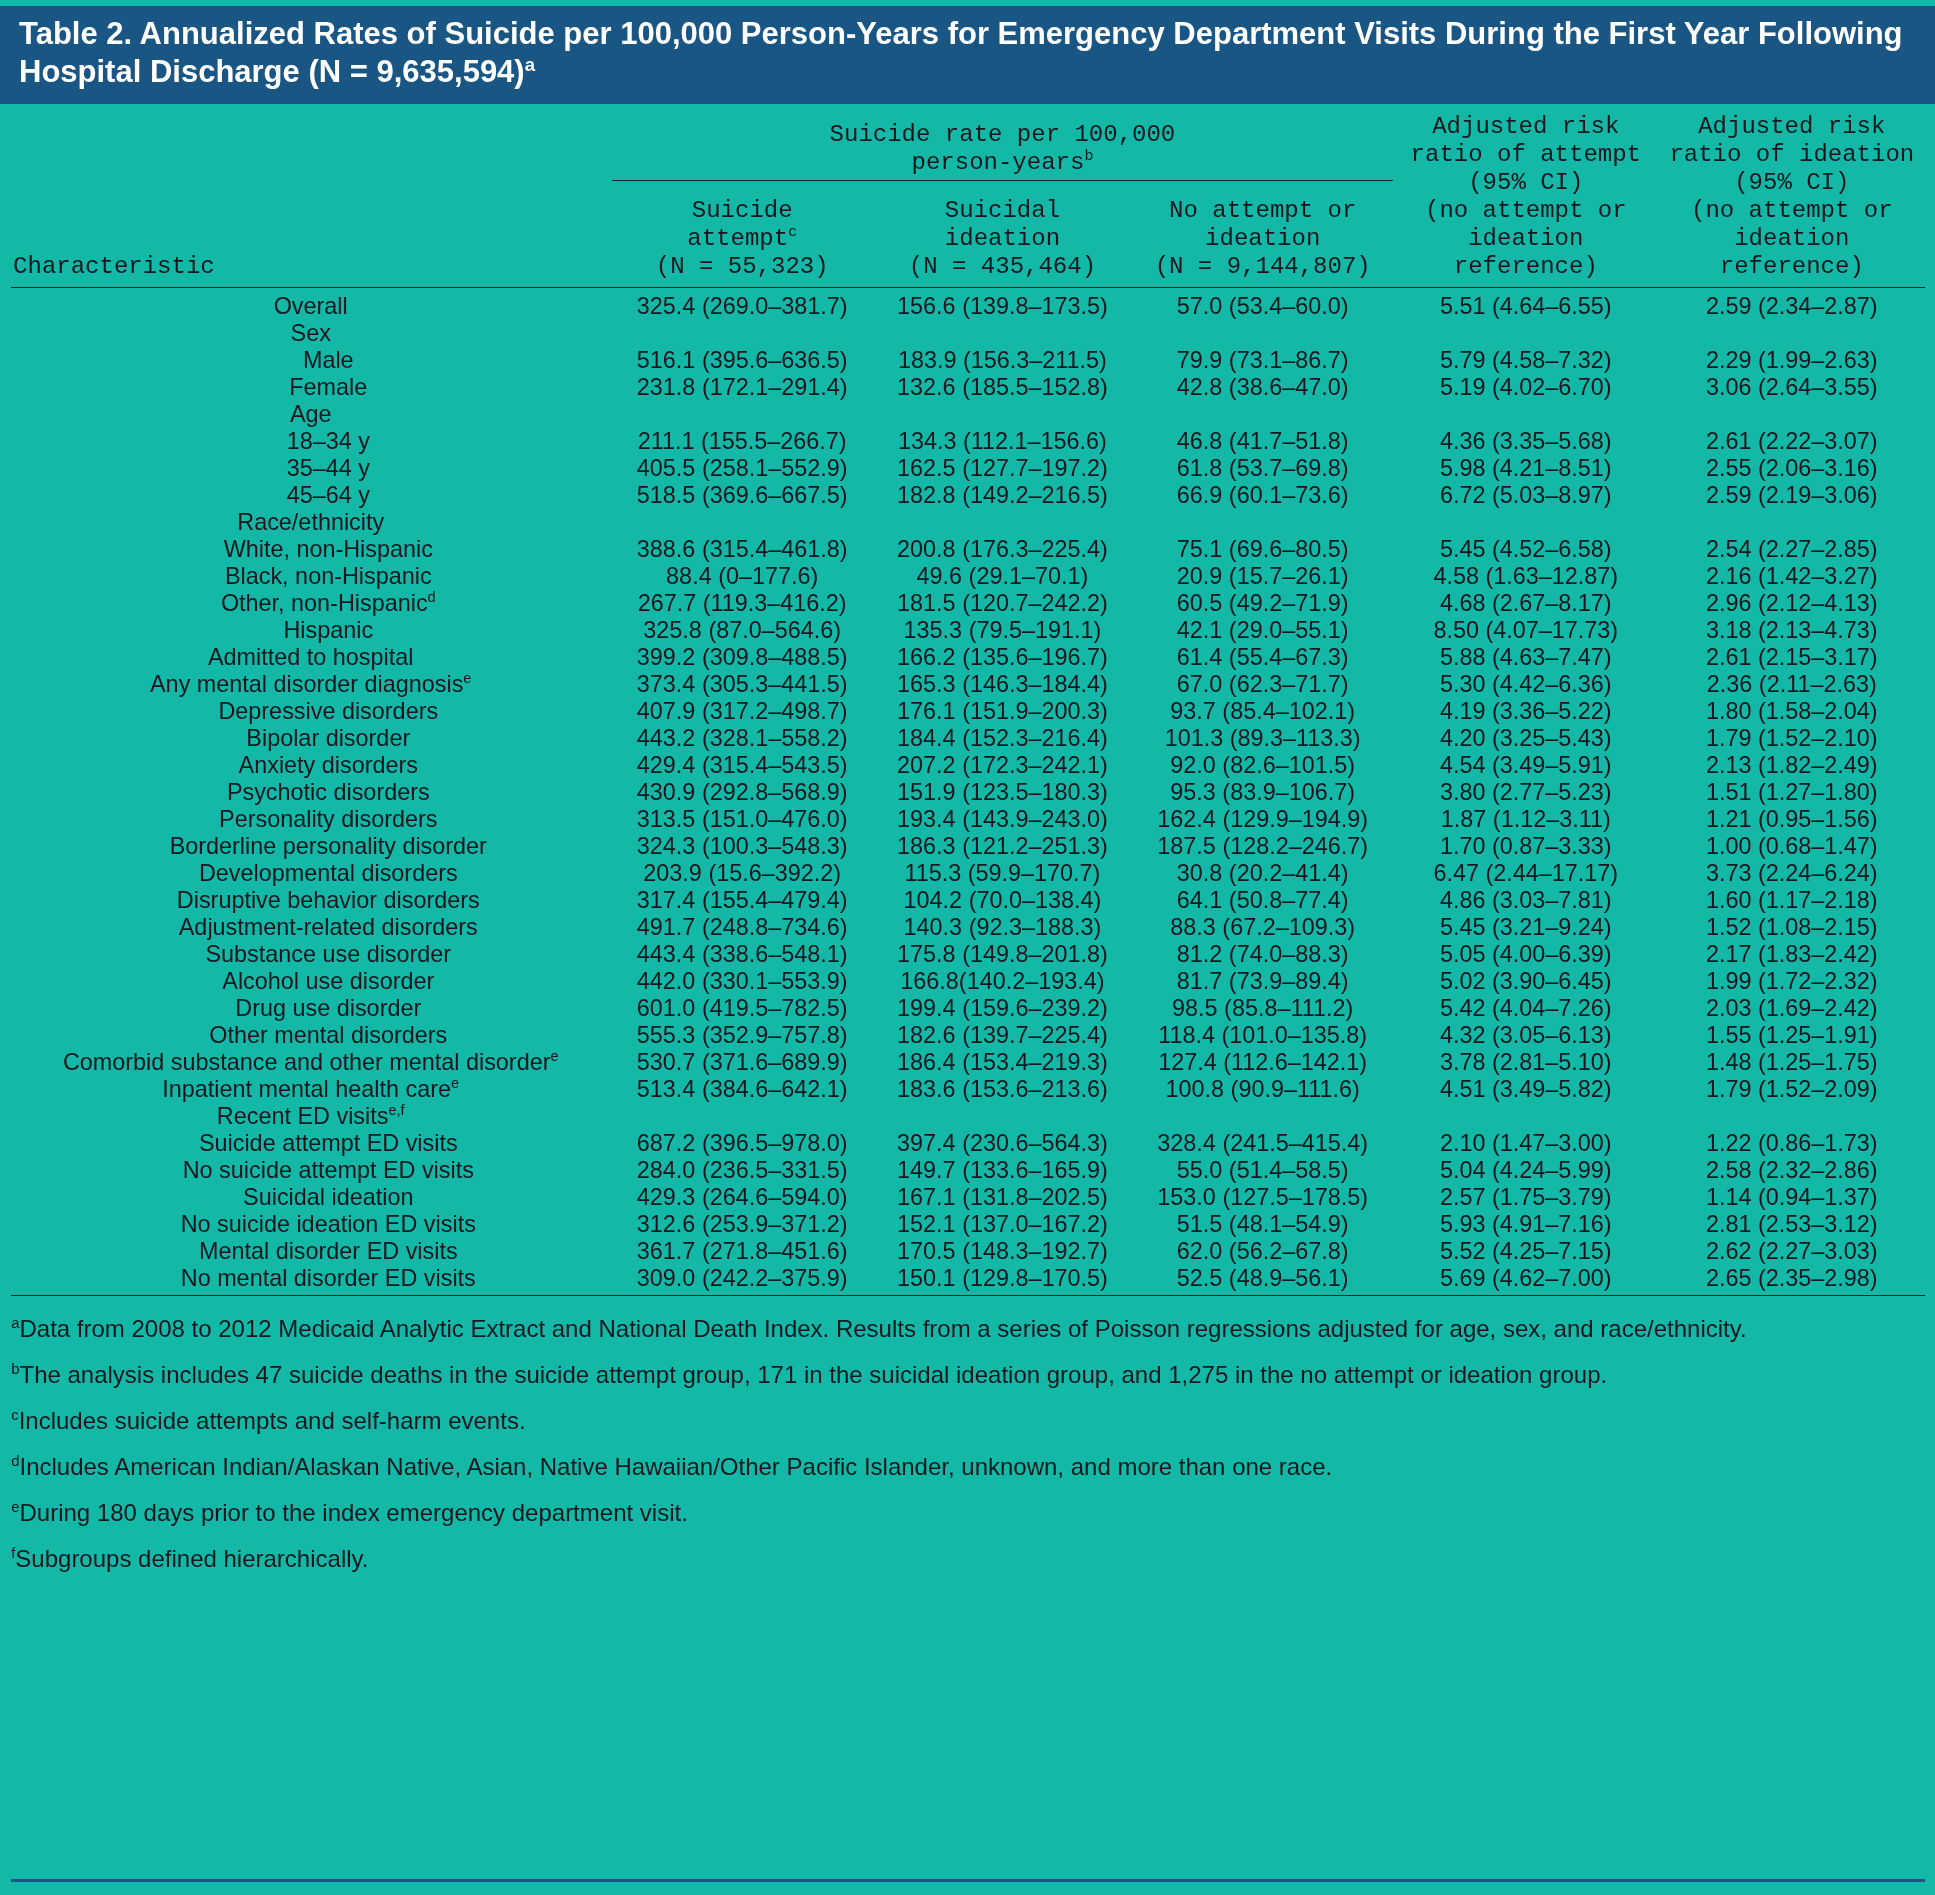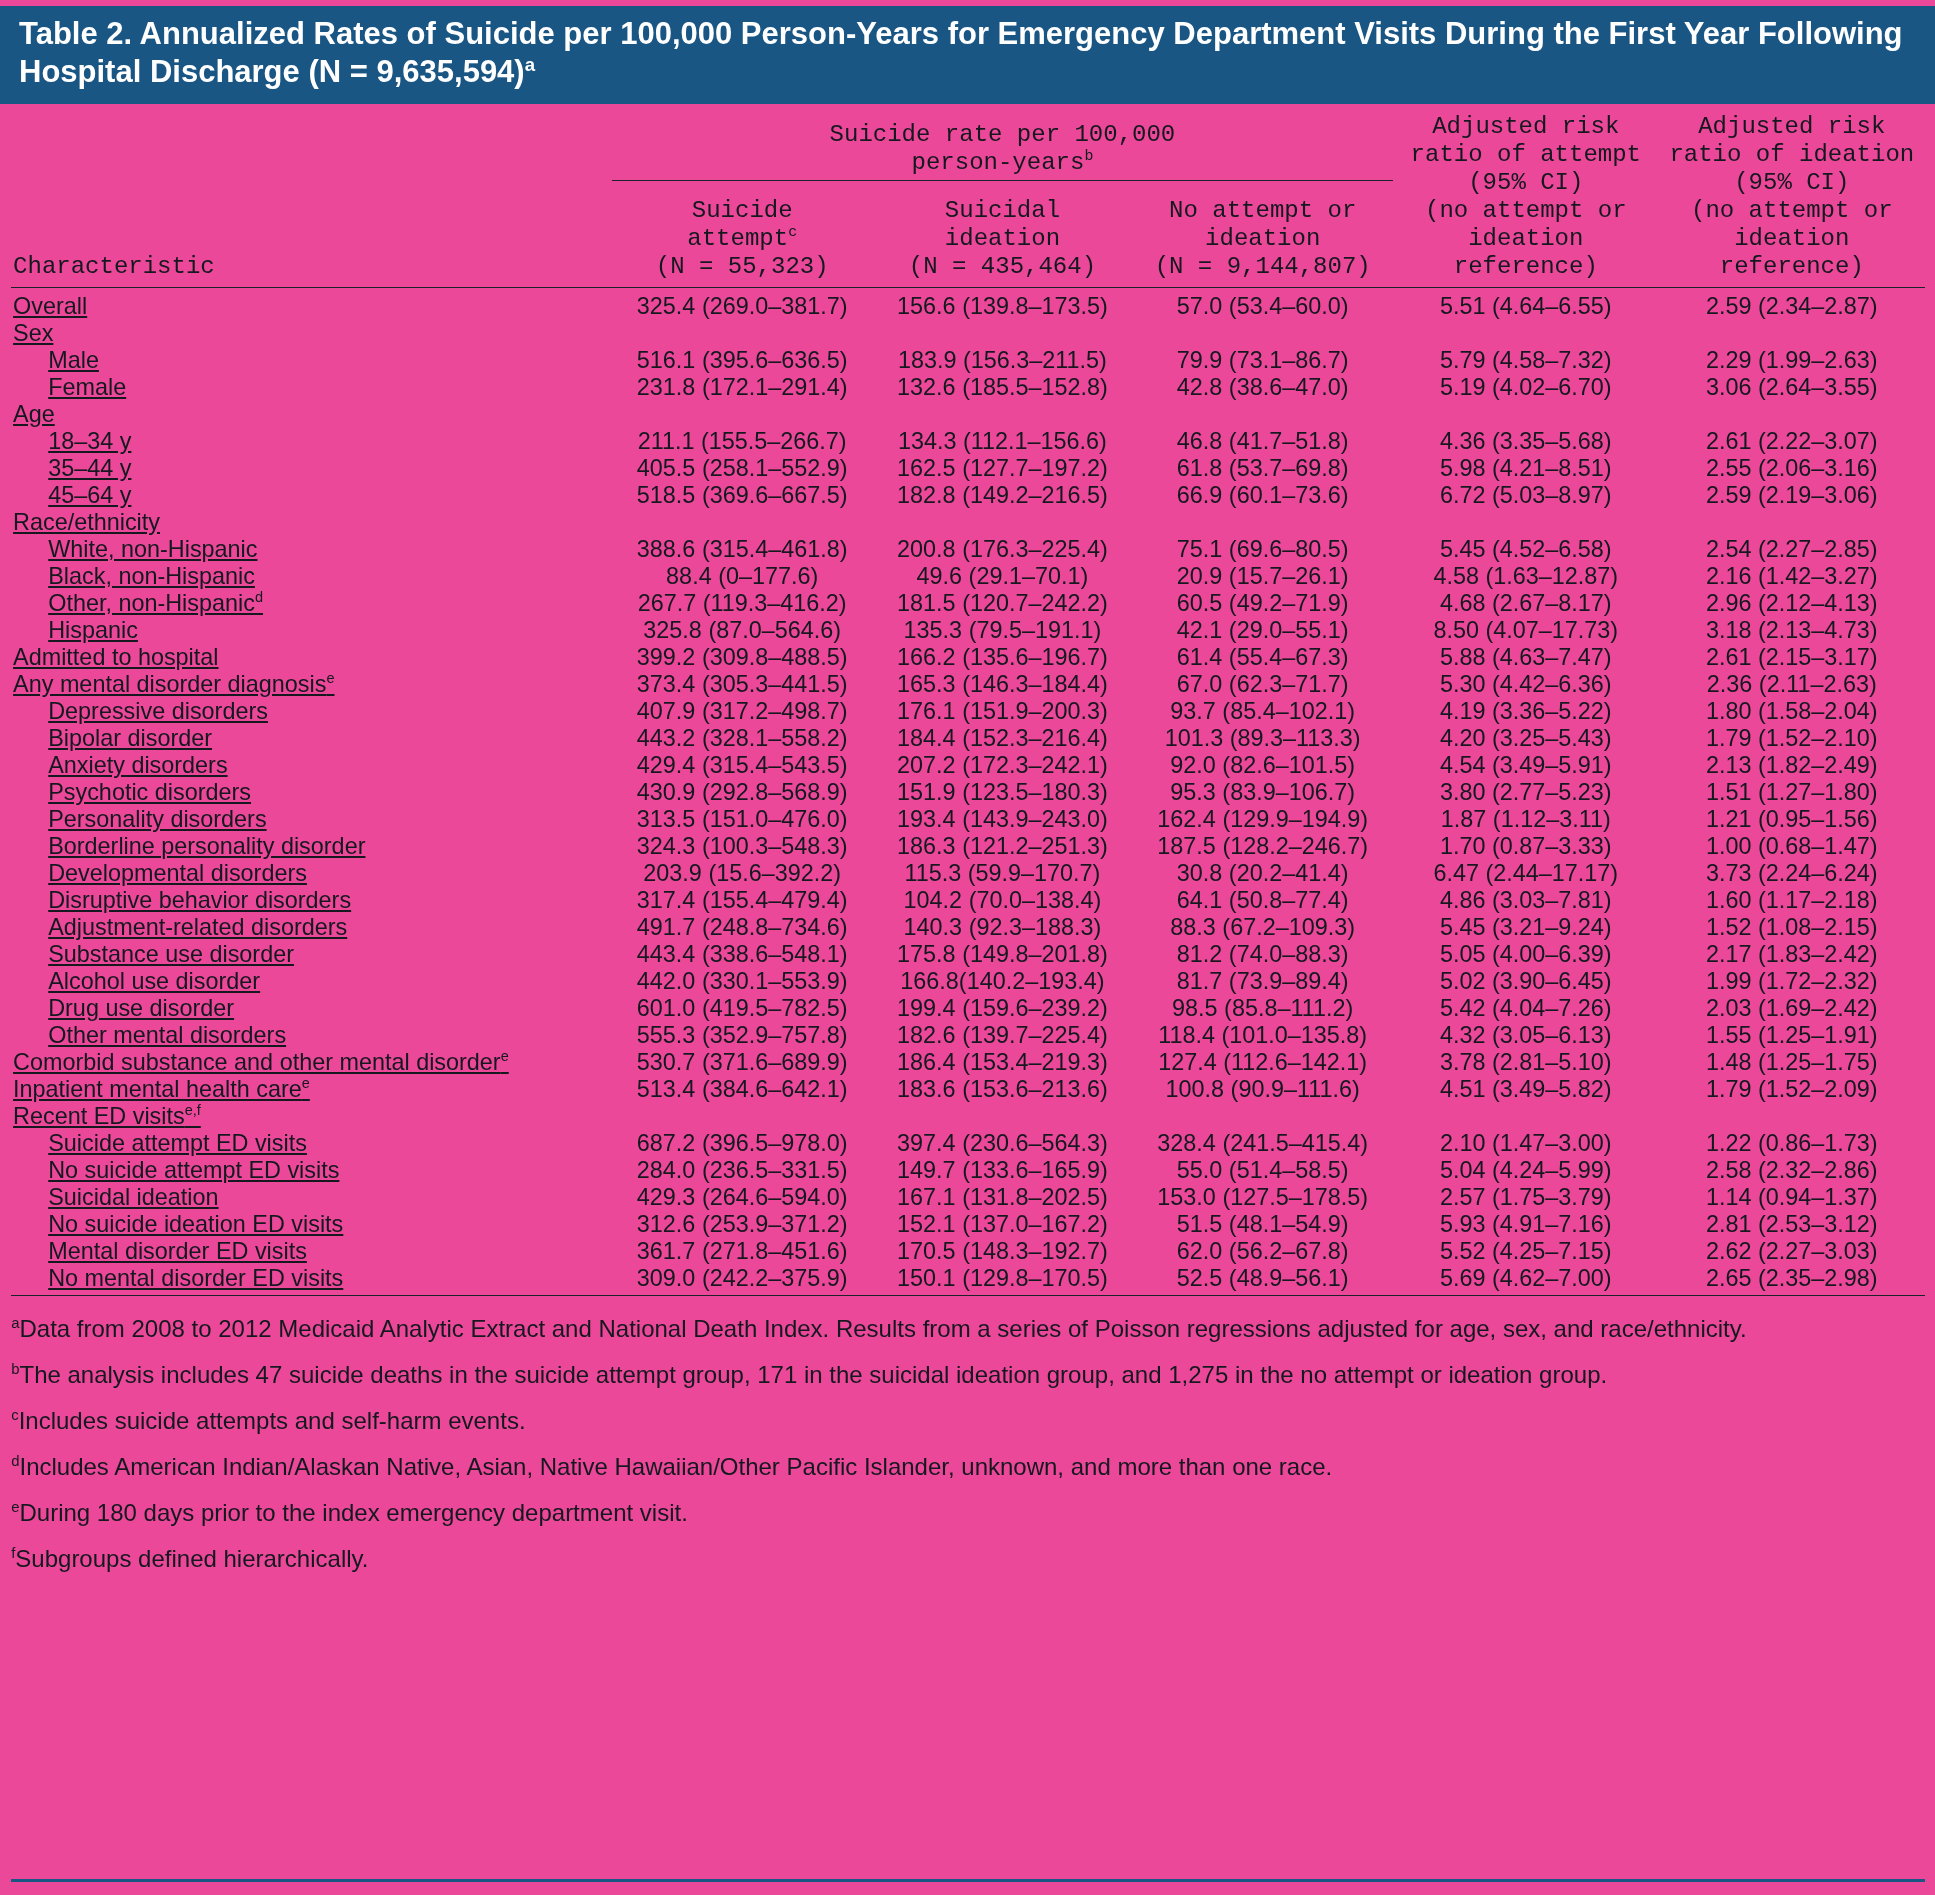--- a/index.html
+++ b/index.html
@@ -5,21 +5,21 @@
   html, body { margin: 0; padding: 0; }
   body {
     background: #ffffff;
     font-family: "Liberation Sans", "DejaVu Sans", sans-serif;
     color: #15181f;
   }
   .page {
     position: relative;
     width: 1936px;
     min-height: 1895px;
-    background: #ec4899;
+    background: #14b8a6;
     padding: 5.6px 11.2px 0 11.2px;
     box-sizing: border-box;
   }
   .title-band {
     background: #1a5684;
     color: #ffffff;
     margin: 0 -11.2px;
     padding: 9.4px 19px 13px 19px;
   }
   .title-band h1 {
@@ -74,21 +74,21 @@
 
   tbody td {
     font-size: 23.4px;
     line-height: 27px;
     padding: 0 3.7px;
     white-space: nowrap;
     overflow: visible;
   }
   tbody tr:first-child td { padding-top: 4.7px; }
   tbody tr:last-child td { border-bottom: 1.9px solid #1d212b; padding-bottom: 3.7px; }
-  td.row-label { text-align: left; padding-left: 1.9px; text-decoration: underline; }
+  td.row-label { text-align: center; padding-left: 1.9px; }
   td.row-label.indent { padding-left: 37px; }
   td.val { text-align: center; }
 
   .footnotes {
     margin-top: 17px;
     font-size: 24px;
     line-height: 32px;
   }
   .footnotes p {
     margin: 0 0 14px 0;

